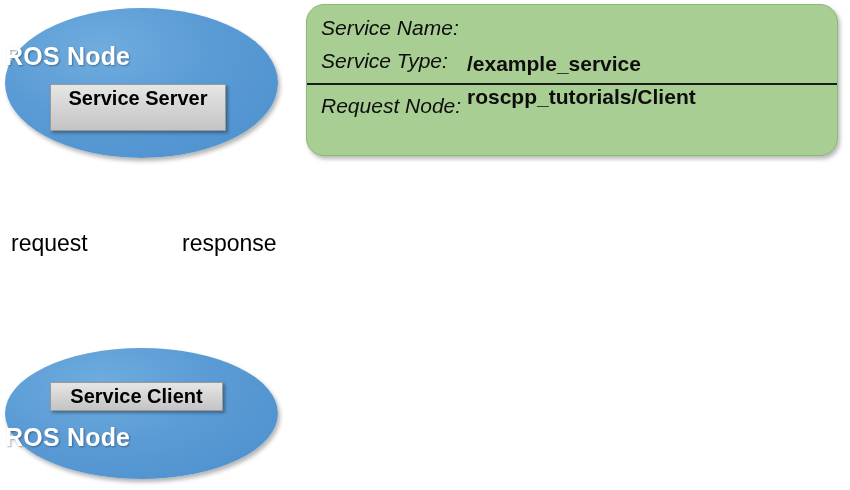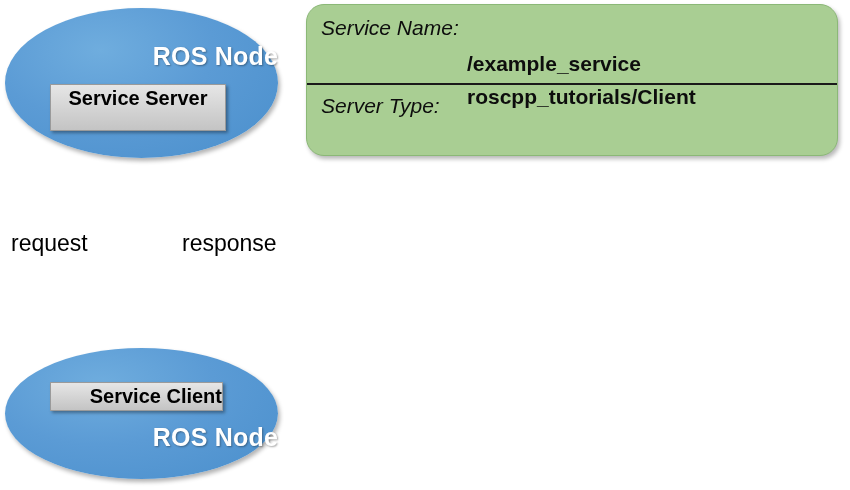--- a/index.html
+++ b/index.html
@@ -28,21 +28,21 @@
     border-radius: 50%;
     background: radial-gradient(ellipse at 35% 28%, #6fadde 0%, #5b9bd5 45%, #4a8fcc 100%);
     box-shadow: 2px 3px 4px rgba(0,0,0,0.30);
   }
   #node-top    { left: 5px;  top: 8px;   width: 273px; height: 150px; }
   #node-bottom { left: 5px;  top: 348px; width: 273px; height: 131px; }
 
   .node-label {
     position: absolute;
     width: 100%;
-    text-align: right;
+    text-align: left;
     color: #ffffff;
     font-weight: bold;
     font-size: 25px;
     letter-spacing: 0.2px;
     text-shadow: 1px 1px 2px rgba(0,0,0,0.35);
     white-space: nowrap;
   }
   #node-top-label    { left: 0; top: 34px; }
   #node-bottom-label { left: 0; top: 75px; }
 
@@ -54,21 +54,21 @@
     box-shadow: 2px 2px 3px rgba(0,0,0,0.35);
     color: #000000;
     font-weight: bold;
     font-size: 20px;
     text-align: center;
     line-height: 27px;
     white-space: nowrap;
     box-sizing: border-box;
   }
   #service-server-box { left: 50px; top: 84px;  width: 176px; height: 47px; }
-  #service-client-box { left: 50px; top: 382px; width: 173px; height: 29px; text-align: right; }
+  #service-client-box { left: 50px; top: 382px; width: 173px; height: 29px; }
 
   
   .arrow-svg {
     position: absolute;
     left: 0; top: 0;
     width: 850px;
     height: 490px;
     overflow: visible;
     pointer-events: none;
   }
@@ -178,27 +178,28 @@
   <div id="label-request" class="arrow-label">request</div>
 
   <div id="info-panel">
 
     <div id="info-section-0" class="info-section">
       <div class="info-row">
         <span class="info-label">Service Name:</span>
         <span class="info-value">/example_service</span>
       </div>
       <div class="info-row">
+        <span class="info-label">Service Type:</span>
         <span class="info-value">roscpp_tutorials/Client</span>
       </div>
     </div>
 
     <div id="info-divider"></div>
 
     <div id="info-section-1" class="info-section">
       <div class="info-row">
-        <span class="info-label">Server Type:</span>
+        <span class="info-label">Request Node:</span>
       </div>
     </div>
 
   </div>
 
 </div>
 
 </body></html>

